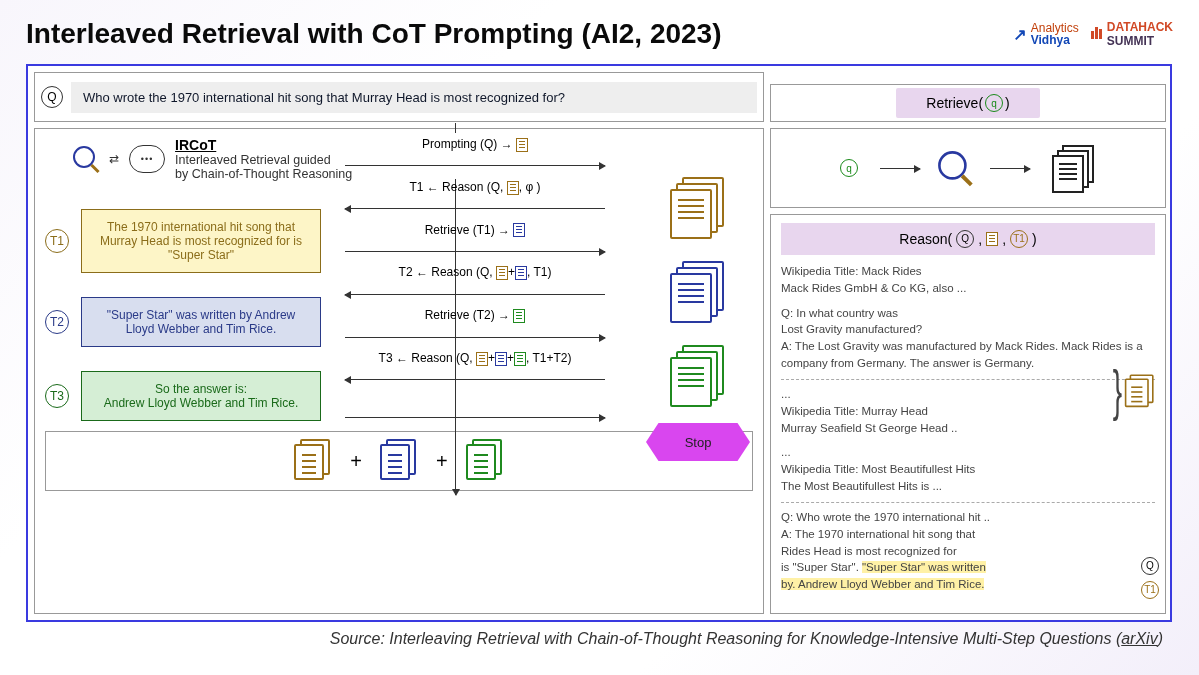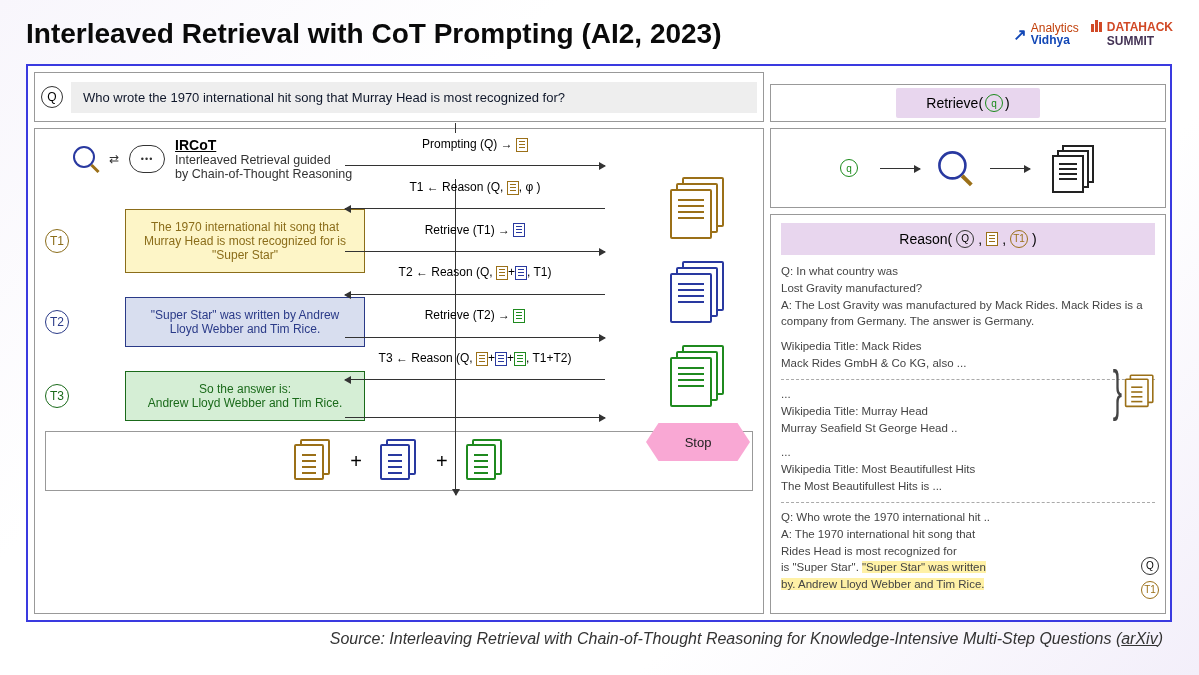--- a/index.html
+++ b/index.html
@@ -11,21 +11,21 @@
   overflow: hidden;
   padding: 18px 26px;
 }
 .header { display: flex; justify-content: space-between; align-items: center; margin-bottom: 14px; }
 .title { font-size: 28px; font-weight: 800; color: #0a0a0a; }
 .logos { display: flex; align-items: center; gap: 12px; }
 .av-logo { display: flex; align-items: center; gap: 4px; font-size: 12px; font-weight: 700; }
 .av-logo .line1 { font-weight: 400; color: #c2410c; line-height: 1; text-align: center; }
 .av-logo .line2 { color: #1247b6; line-height: 1; }
 .av-icon { color: #1247b6; font-size: 16px; }
-.dh-logo { display: flex; gap: 4px; font-size: 12px; font-weight: 800; }
+.dh-logo { display: flex; align-items: center; gap: 4px; font-size: 12px; font-weight: 800; }
 .dh-bars span { display: inline-block; width: 3px; background: #d14926; margin-right: 1px; }
 .dh-text1 { color: #d14926; }
 .dh-text2 { color: #435; font-weight: 700; }
 
 .frame { border: 2px solid #3a3ae0; background: #fff; width: 1146px; height: 558px; padding: 6px; display: grid; grid-template-columns: 730px 396px; grid-template-rows: 50px 1fr; gap: 6px; position: relative; }
 
 .qbar { grid-column: 1; grid-row: 1; border: 1px solid #999; display: flex; align-items: center; padding: 4px 6px; gap: 8px; }
 .circle { display: inline-flex; align-items: center; justify-content: center; border: 1.5px solid #333; border-radius: 50%; width: 22px; height: 22px; font-size: 12px; }
 .circle.sm { width: 18px; height: 18px; font-size: 10px; }
 .qtext { background: #eee; flex: 1; padding: 8px 12px; font-size: 13px; color: #0f172a; }
@@ -37,21 +37,21 @@
 .right-col { grid-column: 2; grid-row: 2; display: flex; flex-direction: column; gap: 6px; }
 .right-top { border: 1px solid #999; height: 80px; display: flex; align-items: center; justify-content: center; gap: 22px; }
 .right-bottom { border: 1px solid #999; flex: 1; padding: 8px 10px; font-size: 11.5px; line-height: 1.45; position: relative; }
 .reason-head { background: #e8d6ee; padding: 6px 12px; font-size: 14px; display: flex; align-items: center; justify-content: center; gap: 4px; margin-bottom: 8px; }
 
 .ircot-head { display: flex; align-items: center; gap: 10px; margin-bottom: 10px; margin-left: 28px; }
 .ircot-title { font-weight: 700; text-decoration: underline; font-size: 14px; }
 .ircot-sub { font-size: 12.5px; color: #333; }
 
 .step-row { display: flex; align-items: center; gap: 12px; margin-bottom: 10px; position: relative; }
-.step-box { width: 240px; padding: 10px 12px; font-size: 12px; text-align: center; border: 1px solid #ccc; margin-left: 44px; }
+.step-box { width: 240px; padding: 10px 12px; font-size: 12px; text-align: center; border: 1px solid #ccc; }
 .s1 { background: #fdf5c7; border-color: #8b6d1a; color: #8b6d1a; }
 .s2 { background: #d8deef; border-color: #2a3a88; color: #2a3a88; }
 .s3 { background: #d5eed5; border-color: #1a6a1a; color: #1a6a1a; }
 .step-circle { border: 1.5px solid; border-radius: 50%; width: 24px; height: 24px; display: inline-flex; align-items: center; justify-content: center; font-size: 12px; }
 .sc1 { border-color: #8b6d1a; color: #8b6d1a; }
 .sc2 { border-color: #2a3a88; color: #2a3a88; }
 .sc3 { border-color: #1a6a1a; color: #1a6a1a; }
 
 .arrow-col { position: absolute; left: 310px; top: 8px; width: 260px; font-size: 12px; }
 .arrow-line { display: flex; align-items: center; justify-content: center; gap: 2px; height: 28px; }
@@ -64,21 +64,21 @@
 .doc-stack { position: relative; width: 56px; height: 60px; }
 .doc { position: absolute; width: 42px; height: 50px; border: 2.5px solid; background: #fff; border-radius: 2px; }
 .doc::before { content: ''; position: absolute; top: 8px; left: 6px; right: 6px; height: 2px; background: currentColor; box-shadow: 0 6px 0 currentColor, 0 12px 0 currentColor, 0 18px 0 currentColor; }
 .doc-stack .d1 { top: 0; left: 12px; }
 .doc-stack .d2 { top: 6px; left: 6px; }
 .doc-stack .d3 { top: 12px; left: 0; }
 .dc1 { border-color: #9b7018; color: #9b7018; }
 .dc2 { border-color: #2939a0; color: #2939a0; }
 .dc3 { border-color: #1f8a1f; color: #1f8a1f; }
 
-.stop-hex { display: flex; align-items: center; justify-content: center; width: 104px; height: 38px; background: #f9a8d4; color: #222; font-size: 13px; clip-path: polygon(12% 0, 88% 0, 100% 50%, 88% 100%, 12% 100%, 0 50%); margin-top: -6px; }
+.stop-hex { display: flex; align-items: center; justify-content: center; width: 104px; height: 38px; background: #d946ef; color: #222; font-size: 13px; clip-path: polygon(12% 0, 88% 0, 100% 50%, 88% 100%, 12% 100%, 0 50%); margin-top: -6px; }
 
 .bottom-combine { border: 1px solid #999; height: 60px; margin-top: 8px; display: flex; align-items: center; justify-content: center; gap: 18px; font-size: 20px; }
 .doc-mini { position: relative; width: 38px; height: 44px; }
 .doc-mini .doc { width: 30px; height: 36px; border-width: 2px; }
 .doc-mini .d1 { top: 0; left: 6px; }
 .doc-mini .d2 { top: 5px; left: 0; }
 
 .doc-tiny { position: relative; display: inline-block; width: 12px; height: 14px; border: 1.5px solid; background: #fff; vertical-align: middle; }
 .doc-tiny::before { content: ''; position: absolute; top: 2px; left: 2px; right: 2px; height: 1px; background: currentColor; box-shadow: 0 3px 0 currentColor, 0 6px 0 currentColor; }
 
@@ -270,22 +270,22 @@
 
     <div class="right-bottom">
       <div class="reason-head">
         <span>Reason(</span>
         <span class="circle sm">Q</span>,
         <span class="doc-tiny dc1"></span>,
         <span class="circle sm" style="border-color:#9b7018;color:#9b7018">T1</span>
         <span>)</span>
       </div>
       <div class="rt">
+        <div class="para"><span>Wikipedia Title: Mack Rides</span><br><span>Mack Rides GmbH &amp; Co KG, also ...</span></div>
         <div class="para"><span>Q: In what country was</span><br><span>Lost Gravity manufactured?</span><br><span>A: The Lost Gravity was manufactured by Mack Rides. Mack Rides is a company from Germany. The answer is Germany.</span></div>
-        <div class="para"><span>Wikipedia Title: Mack Rides</span><br><span>Mack Rides GmbH &amp; Co KG, also ...</span></div>
         <div class="divider"></div>
         <div><span>...</span></div>
         <div class="para"><span>Wikipedia Title: Murray Head</span><br><span>Murray Seafield St George Head ..</span></div>
         <div><span>...</span></div>
         <div class="para"><span>Wikipedia Title: Most Beautifullest Hits</span><br><span>The Most Beautifullest Hits is ...</span></div>
         <div class="divider"></div>
         <div class="para">
           <span>Q: Who wrote the 1970 international hit ..</span><br>
           <span>A: The 1970 international hit song that</span><br>
           <span>Rides Head is most recognized for</span><br>

